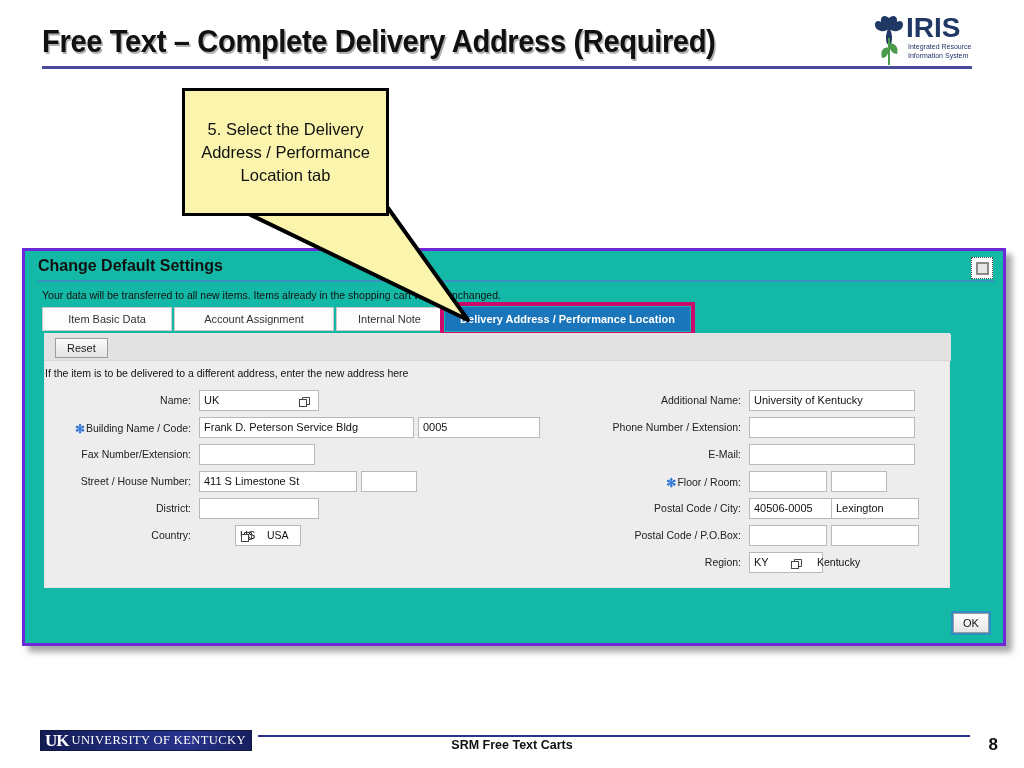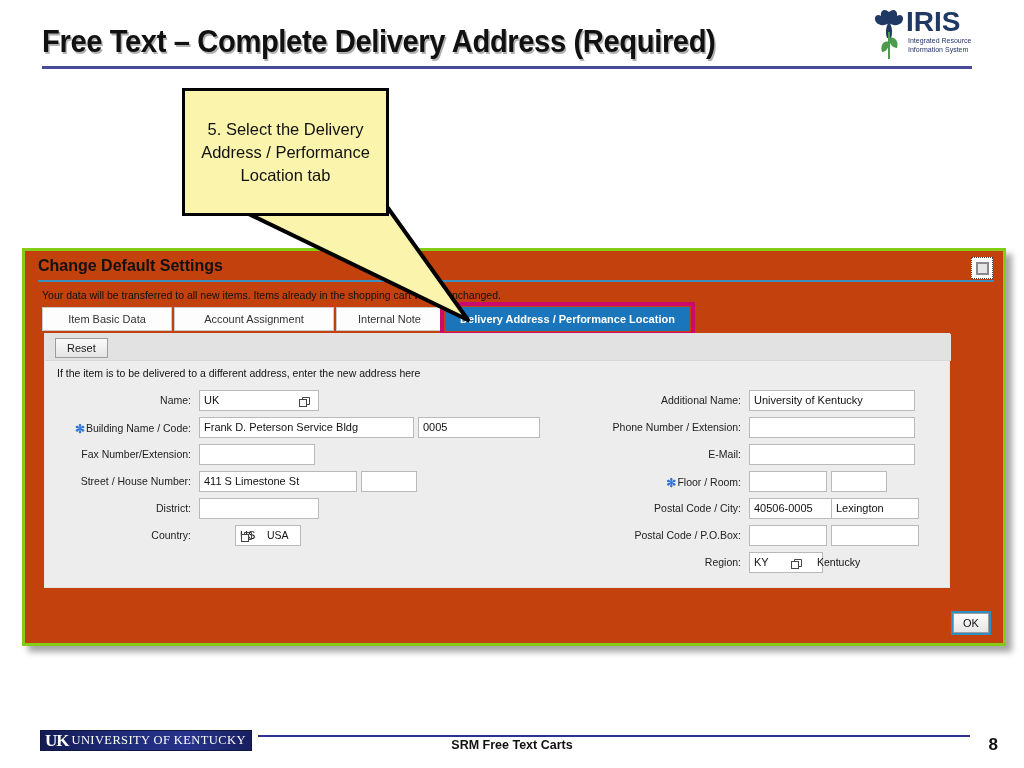--- a/index.html
+++ b/index.html
@@ -27,21 +27,21 @@
     transform-origin: left center;
   }
   .title-rule {
     position: absolute;
     left: 42px; top: 66px;
     width: 930px; height: 3px;
     background: #4A4A9A;
   }
 
   
-  .iris-logo { position:absolute; left: 872px; top: 6px; width: 112px; height: 56px; }
+  .iris-logo { position:absolute; left: 872px; top: 12px; width: 112px; height: 56px; }
   .iris-flower { position:absolute; left:0; top:2px; width:34px; height:52px; }
   .iris-word {
     position:absolute; left:34px; top:0px;
     font-size:28px; font-weight:bold; color:#1F3864;
     font-family:"Liberation Sans", sans-serif; letter-spacing:0px;
   }
   .iris-sub {
     position:absolute; left:36px; top:30px;
     font-size:7px; color:#23356b; line-height:9px;
     font-family:"Liberation Sans", sans-serif;
@@ -62,22 +62,22 @@
     font-size:16.5px; color:#111; line-height:23px;
     font-family:"Liberation Sans", sans-serif;
     padding: 0 6px;
   }
   .callout-tail { position:absolute; left:0; top:0; width:560px; height:250px; z-index:2; }
 
   
   .dialog {
     position:absolute; left:22px; top:248px;
     width:984px; height:398px;
-    background:#c2410c;
-    border:3px solid #84cc16;
+    background:#14b8a6;
+    border:3px solid #6d28d9;
     box-shadow: 6px 6px 6px rgba(0,0,0,0.35);
   }
   .dlg-title {
     position:absolute; left:13px; top:6px;
     font-size:16px; font-weight:bold; color:#111;
     font-family:"Liberation Sans", sans-serif;
   }
   .dlg-restore {
     position:absolute; right:10px; top:6px;
     width:22px; height:22px;
@@ -139,21 +139,21 @@
   .btn-reset {
     position:absolute; left:10px; top:4px;
     height:20px; padding:0 11px;
     background:linear-gradient(#fbfbfb,#e4e4e4);
     border:1px solid #9c9c9c;
     font-size:11px; color:#1a1a1a; line-height:18px;
     font-family:"Liberation Sans", sans-serif;
     cursor:pointer;
   }
   .panel-hint {
-    position:absolute; left:12px; top:33px;
+    position:absolute; left:0; top:33px;
     font-size:10.5px; color:#111;
     font-family:"Liberation Sans", sans-serif;
   }
 
   
   .form-col { position:absolute; top:56px; }
   .col-left  { left:0px;   width:500px; }
   .col-right { left:500px; width:406px; }
 
   .frow { position:relative; height:25px; margin-bottom:2px; }

